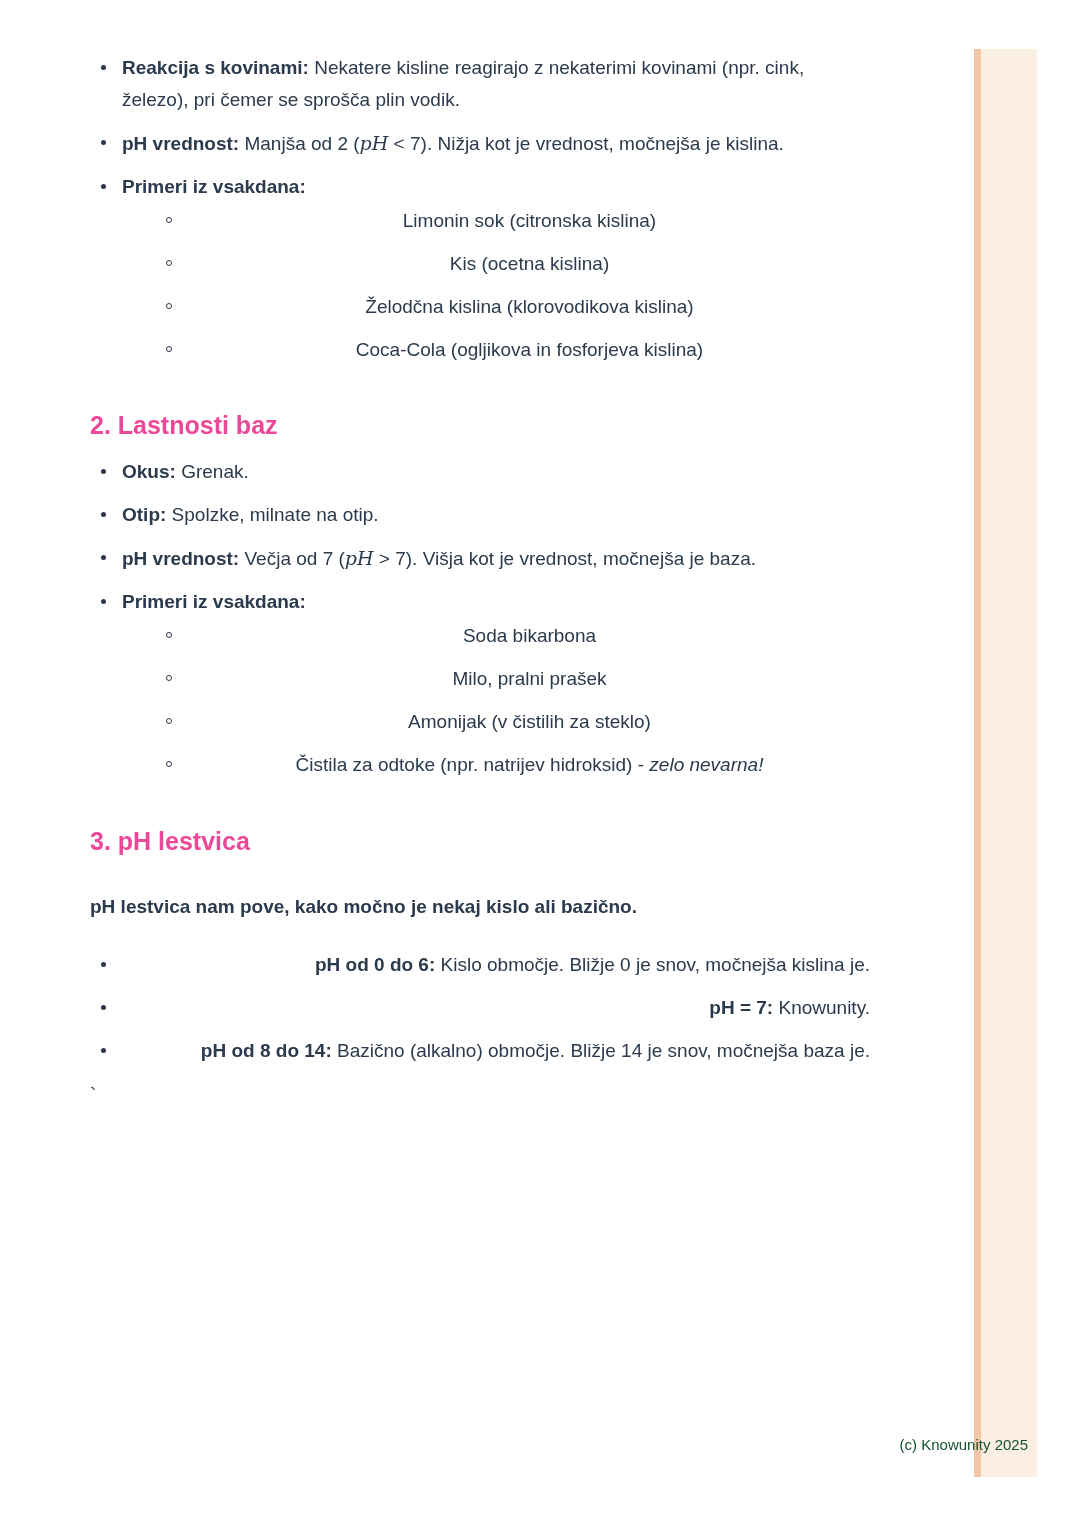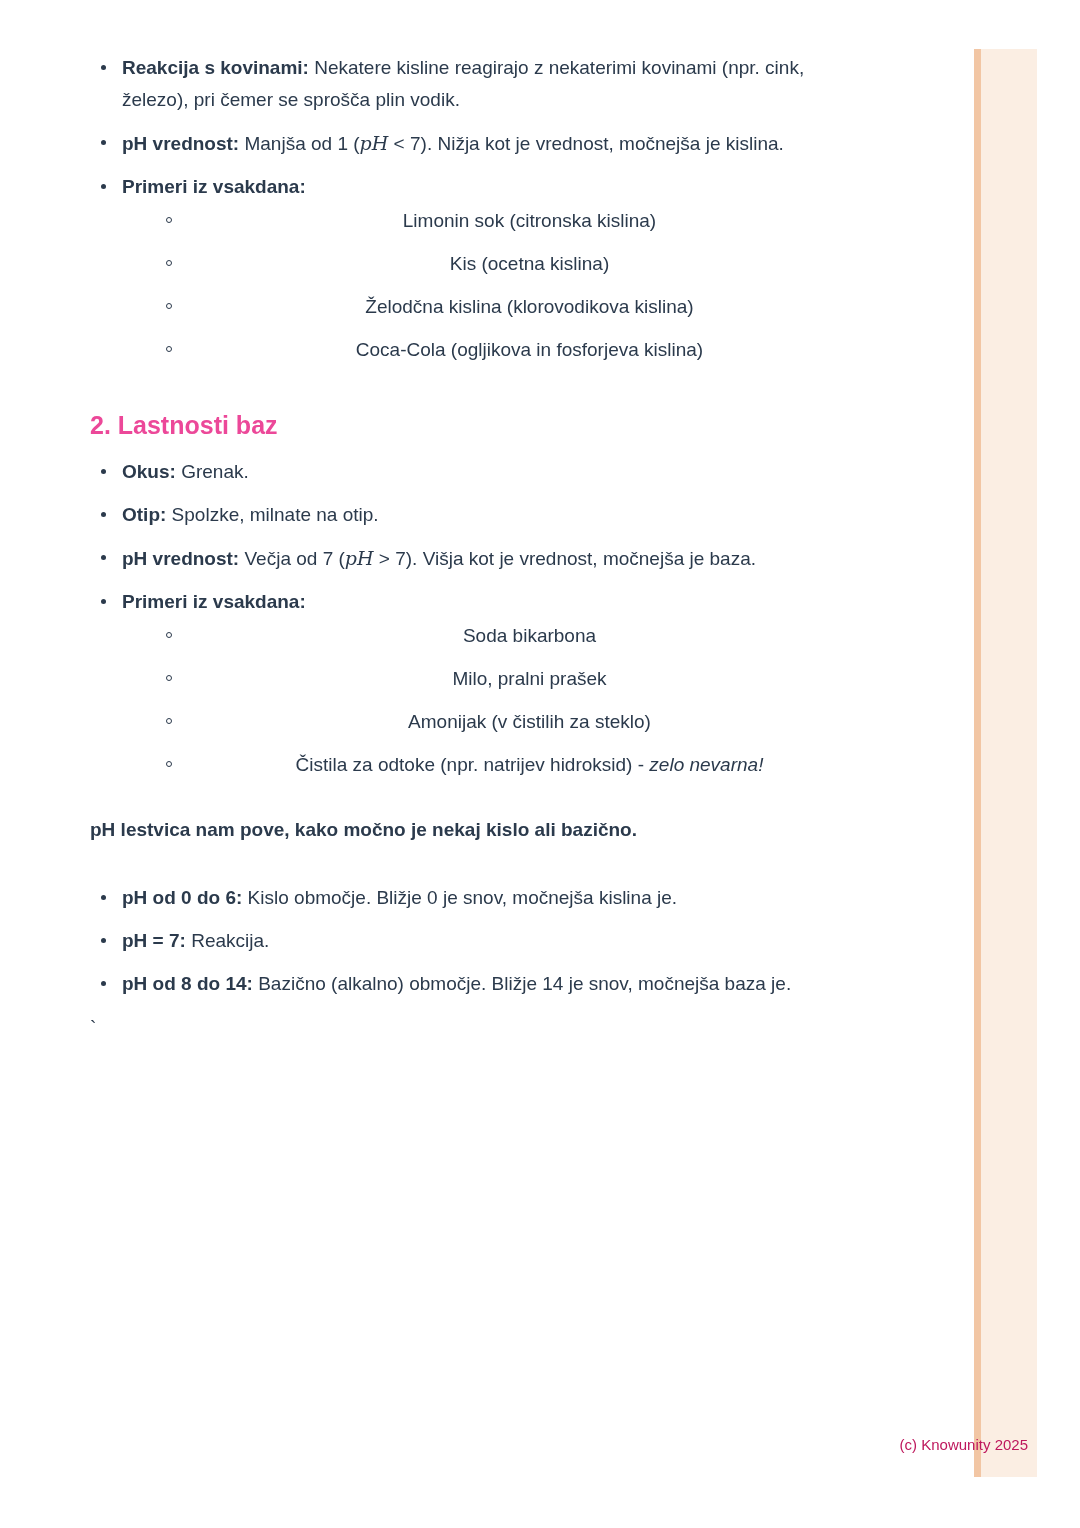--- a/index.html
+++ b/index.html
@@ -73,48 +73,48 @@
   }
   h2.section-heading {
     color: #ec4899;
     font-size: 25px;
     line-height: 34px;
     font-weight: 700;
     margin: 42px 0 14px 0;
   }
   h2.section-heading.ph { margin-top: 43px; }
   p.intro { margin: 33px 0 0 0; font-weight: bold; }
-  ul.ph-list { margin-top: 36px; }
+  ul.ph-list { margin-top: 26px; text-align: right; }
   .stray { margin-top: 12px; }
   .copyright {
     position: absolute;
     right: 52px;
     top: 1436px;
     font-size: 15px;
     line-height: 18px;
-    color: #be185d;
+    color: #14532d;
     z-index: 3;
     white-space: nowrap;
   }
 </style>
 </head>
 <body>
 
 <div class="page-edge-stripe"></div>
 
 <div class="content">
 
   <ul class="l1">
     <li>
       <span class="bullet-dot"></span>
       <strong class="term">Reakcija s kovinami:</strong><span> Nekatere kisline reagirajo z nekaterimi kovinami (npr. cink, železo), pri čemer se sprošča plin vodik.</span>
     </li>
     <li>
       <span class="bullet-dot"></span>
-      <strong class="term">pH vrednost:</strong><span> Manjša od 1 (</span><span class="math">pH</span><span> &lt; 7). Nižja kot je vrednost, močnejša je kislina.</span>
+      <strong class="term">pH vrednost:</strong><span> Manjša od 2 (</span><span class="math">pH</span><span> &lt; 7). Nižja kot je vrednost, močnejša je kislina.</span>
     </li>
     <li>
       <span class="bullet-dot"></span>
       <strong class="term">Primeri iz vsakdana:</strong>
       <ul class="l2">
         <li>
           <span class="bullet-circle"></span>
           <span>Limonin sok (citronska kislina)</span>
         </li>
         <li>
@@ -165,31 +165,32 @@
           <span>Amonijak (v čistilih za steklo)</span>
         </li>
         <li>
           <span class="bullet-circle"></span>
           <span>Čistila za odtoke (npr. natrijev hidroksid) - </span><em class="danger">zelo nevarna!</em>
         </li>
       </ul>
     </li>
   </ul>
 
+  <h2 class="section-heading ph">3. pH lestvica</h2>
 
   <p class="intro">pH lestvica nam pove, kako močno je nekaj kislo ali bazično.</p>
 
   <ul class="l1 ph-list">
     <li>
       <span class="bullet-dot"></span>
       <strong class="term">pH od 0 do 6:</strong><span> Kislo območje. Bližje 0 je snov, močnejša kislina je.</span>
     </li>
     <li>
       <span class="bullet-dot"></span>
-      <strong class="term">pH = 7:</strong><span> Reakcija.</span>
+      <strong class="term">pH = 7:</strong><span> Knowunity.</span>
     </li>
     <li>
       <span class="bullet-dot"></span>
       <strong class="term">pH od 8 do 14:</strong><span> Bazično (alkalno) območje. Bližje 14 je snov, močnejša baza je.</span>
     </li>
   </ul>
 
   <div class="stray">`</div>
 
 </div>

